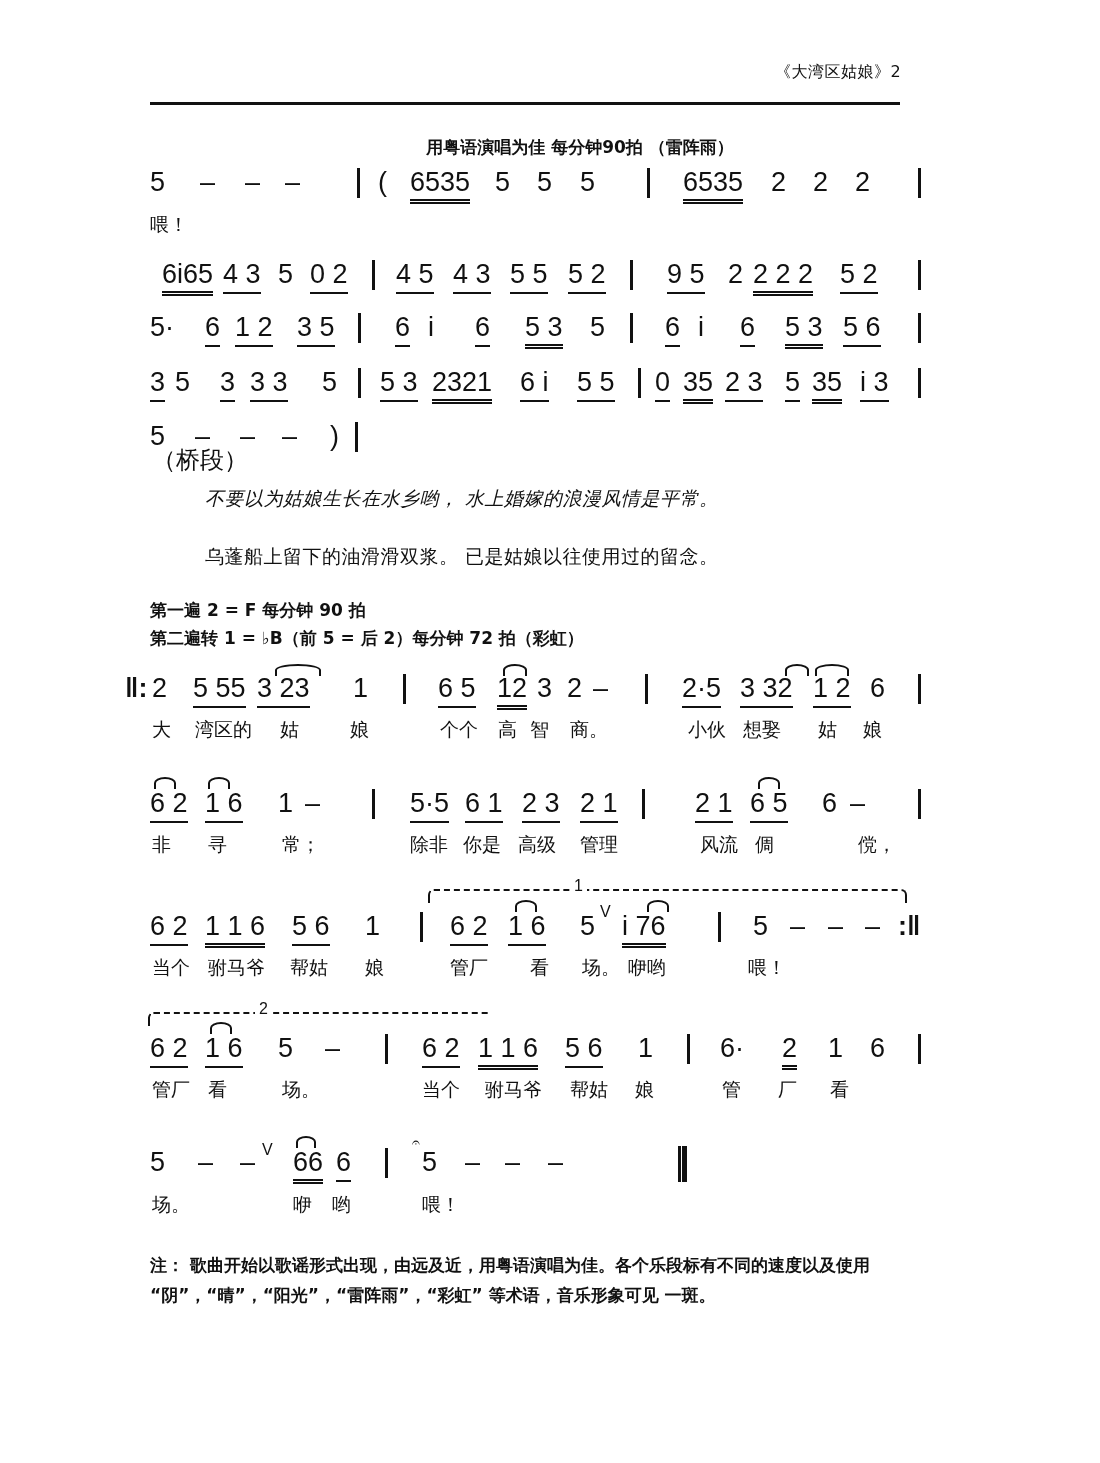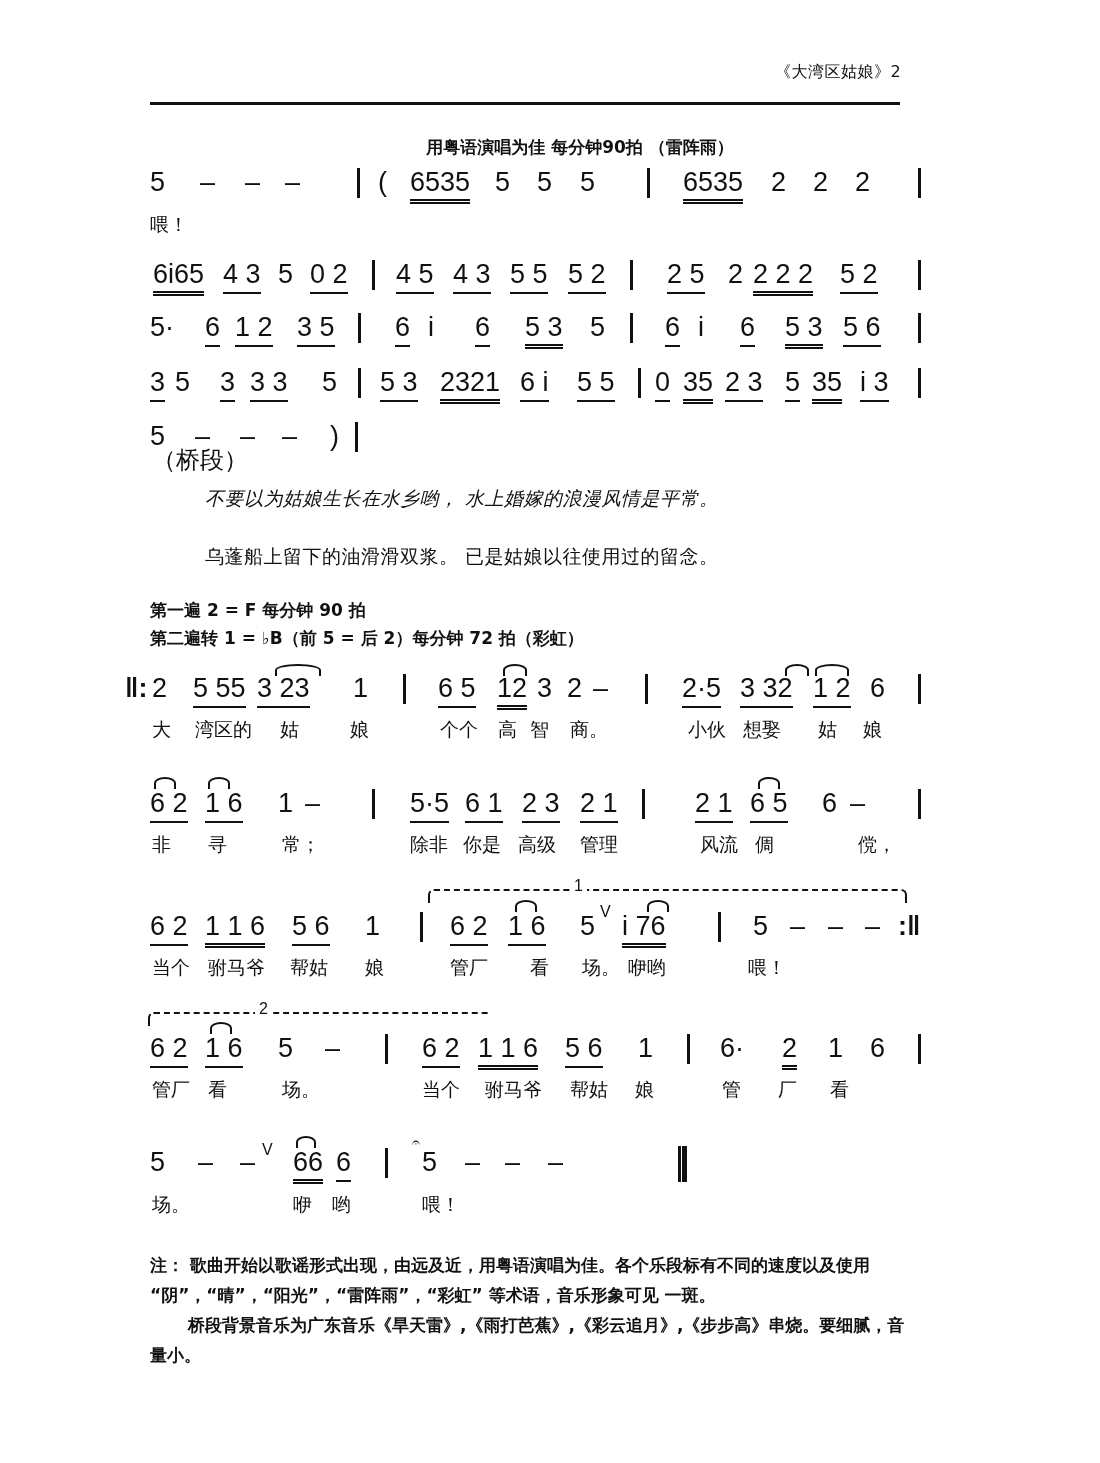--- a/index.html
+++ b/index.html
@@ -58,31 +58,31 @@
   <span class="tok" style="left:621px">2</span>
   <span class="tok" style="left:663px">2</span>
   <span class="tok" style="left:705px">2</span>
   <span class="bar" style="left:768px"></span>
 </div>
 <div class="lyric" style="top:212px;">
   <span style="left:0">喂！</span>
 </div>
 
 <div class="mrow" style="top:258px;">
-  <span class="tok ul2" style="left:3px">6i65</span>
+  <span class="tok ul2" style="left:12px">6i65</span>
   <span class="tok ul1" style="left:73px">4 3</span>
   <span class="tok" style="left:128px">5</span>
   <span class="tok ul1" style="left:160px">0 2</span>
   <span class="bar" style="left:222px"></span>
   <span class="tok ul1" style="left:246px">4 5</span>
   <span class="tok ul1" style="left:303px">4 3</span>
   <span class="tok ul1" style="left:360px">5 5</span>
   <span class="tok ul1" style="left:418px">5 2</span>
   <span class="bar" style="left:480px"></span>
-  <span class="tok ul1" style="left:517px">2 5</span>
+  <span class="tok ul1" style="left:517px">9 5</span>
   <span class="tok" style="left:578px">2</span>
   <span class="tok ul2" style="left:603px">2 2 2</span>
   <span class="tok ul1" style="left:690px">5 2</span>
   <span class="bar" style="left:768px"></span>
 </div>
 
 <div class="mrow" style="top:311px;">
   <span class="tok" style="left:0">5·</span>
   <span class="tok ul1" style="left:55px">6</span>
   <span class="tok ul1" style="left:85px">1 2</span>
@@ -103,21 +103,21 @@
 </div>
 
 <div class="mrow" style="top:366px;">
   <span class="tok ul1" style="left:0">3</span>
   <span class="tok" style="left:25px">5</span>
   <span class="tok ul1" style="left:70px">3</span>
   <span class="tok ul1" style="left:100px">3 3</span>
   <span class="tok" style="left:172px">5</span>
   <span class="bar" style="left:208px"></span>
   <span class="tok ul1" style="left:230px">5 3</span>
-  <span class="tok ul2" style="left:290px">2321</span>
+  <span class="tok ul2" style="left:282px">2321</span>
   <span class="tok ul1" style="left:370px">6 i</span>
   <span class="tok ul1" style="left:427px">5 5</span>
   <span class="bar" style="left:488px"></span>
   <span class="tok ul1" style="left:505px">0</span>
   <span class="tok ul2" style="left:533px">35</span>
   <span class="tok ul1" style="left:575px">2 3</span>
   <span class="tok ul1" style="left:635px">5</span>
   <span class="tok ul2" style="left:662px">35</span>
   <span class="tok ul1" style="left:710px">i 3</span>
   <span class="bar" style="left:768px"></span>
@@ -299,14 +299,13 @@
 </div>
 <div class="lyric" style="top:1192px;">
   <span style="left:2px">场。</span>
   <span style="left:143px">咿</span>
   <span style="left:182px">哟</span>
   <span style="left:272px">喂！</span>
 </div>
 
 <div class="abs note-text" style="top:1250px;">
   <p>注：  歌曲开始以歌谣形式出现，由远及近，用粤语演唱为佳。各个乐段标有不同的速度以及使用 “阴”，“晴”，“阳光”，“雷阵雨”，“彩虹” 等术语，音乐形象可见 一斑。</p>
-  <p class="indent">桥段背景音乐为广东音乐《旱天雷》,《雨打芭蕉》,《彩云追月》,《步步高》串烧。要细腻，音量小。</p>
 </div>
 
 </body></html>

